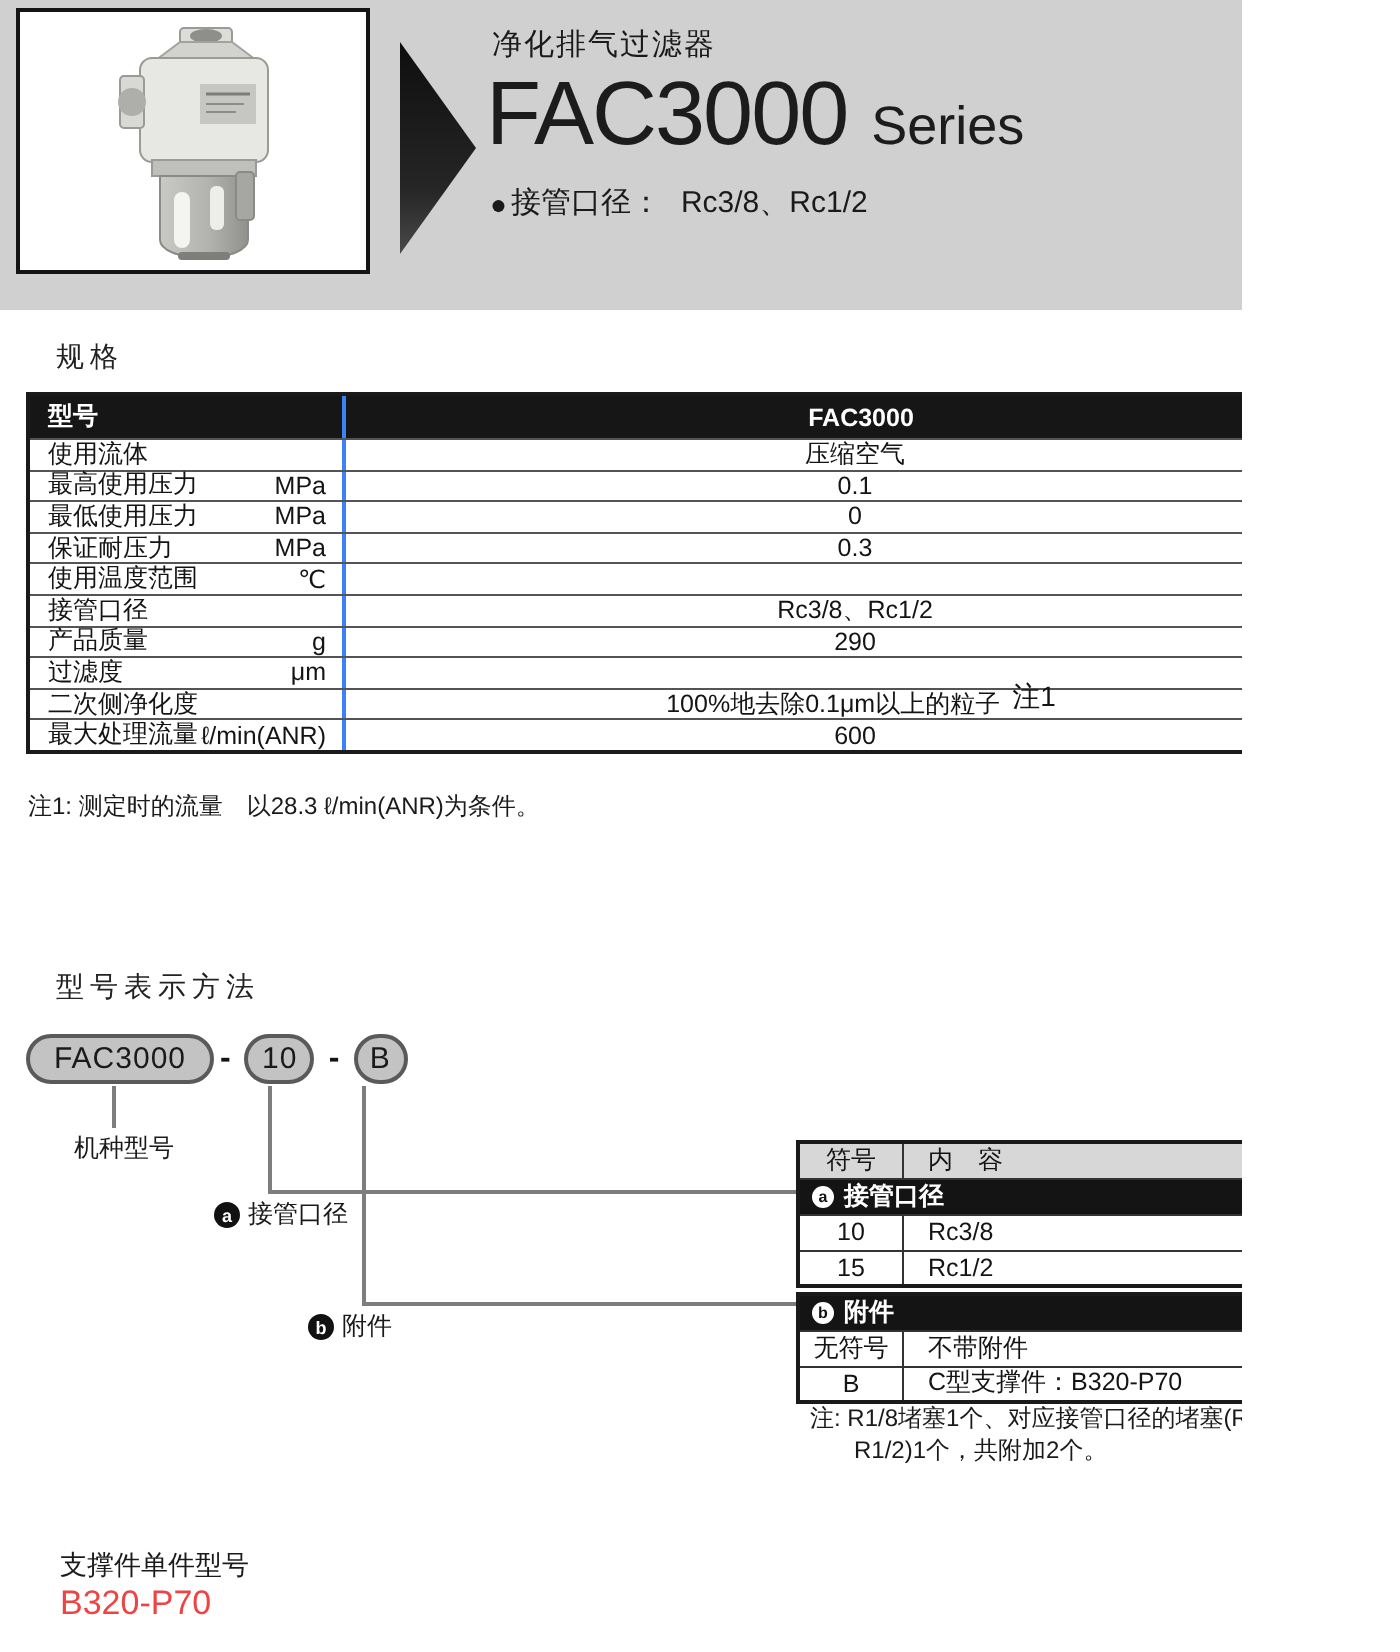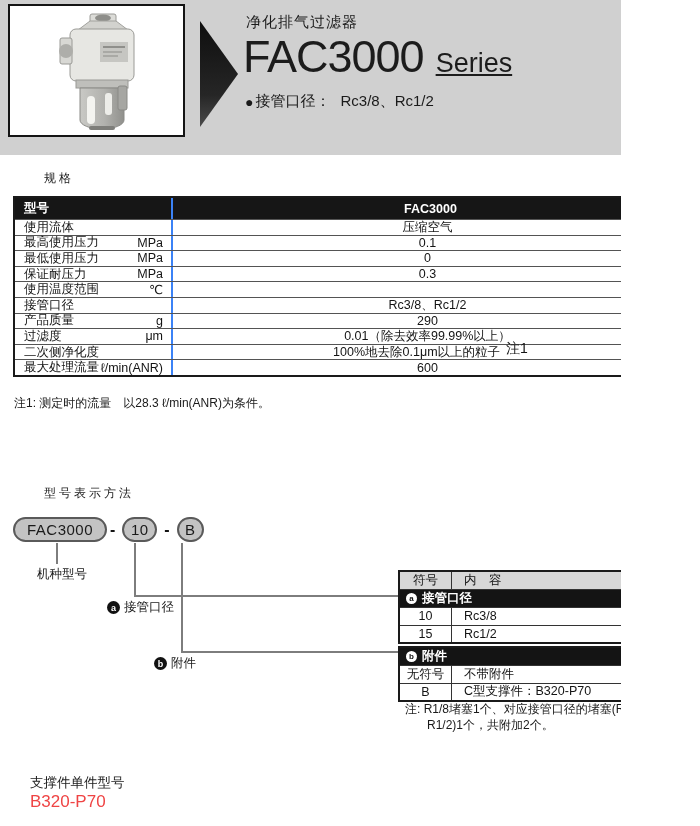--- a/index.html
+++ b/index.html
@@ -13,28 +13,28 @@
   .header { position:absolute; left:0; top:0; width:700px; height:155px; background:#d0d0d0; }
   .photo-frame {
     position:absolute; left:8px; top:4px; width:177px; height:133px;
     background:#ffffff; border:2px solid #141414;
   }
   .photo-frame svg { display:block; }
   .header-arrow { position:absolute; left:200px; top:21px; width:38px; height:106px; }
   .hd-subtitle { position:absolute; left:246px; top:13px; font-size:15px; color:#1a1a1a; letter-spacing:1px; }
   .hd-title-row { position:absolute; left:243px; top:33px; display:flex; align-items:baseline; }
   .hd-series { font-size:45px; line-height:1.05; letter-spacing:-1px; color:#1c1c1c; }
-  .hd-series-suffix { font-size:27px; margin-left:12px; color:#1c1c1c;text-decoration:underline; }
+  .hd-series-suffix { font-size:27px; margin-left:12px; color:#1c1c1c; }
   .hd-ports { position:absolute; left:245px; top:92px; font-size:15px; color:#1a1a1a; display:flex; align-items:center; }
   .hd-ports .bullet { font-size:14px; margin-right:2px; }
   .hd-ports .port-sizes { margin-left:10px; }
   
   .sec-heading {
-    position:absolute; left:28px; font-size:12px; font-weight:500;
-    font-family:Liberation Mono, monospace; color:#222; letter-spacing:3px;margin-left:16px;
+    position:absolute; left:28px; font-size:14px; font-weight:500;
+    font-family:Liberation Mono, monospace; color:#222; letter-spacing:3px;
   }
   #specs-heading { top:170px; }
   #model-heading { top:485px; }
   
   .spec-table {
     position:absolute; left:13px; top:196px; width:677px;
     border:2px solid #1a1a1a; font-size:12.5px;
   }
   .spec-row { display:flex; height:15.6px; border-top:1.5px solid #545454; align-items:stretch; }
   .spec-row.head { height:21px; border-top:none; background:#161616; color:#ffffff; font-weight:bold; }
@@ -232,24 +232,20 @@
       <div class="sp-c2">
           <span>290</span>
           <span class="sp-sup"></span>
         </div>
     </div>
     <div class="spec-row">
       <div class="sp-c1">
           <span>过滤度</span>
           <span>μm</span>
         </div>
-      <div class="sp-c2">
-          <span>0.01（除去效率99.99%以上）</span>
-          <span class="sp-sup"></span>
-        </div>
     </div>
     <div class="spec-row">
       <div class="sp-c1">
           <span>二次侧净化度</span>
           <span></span>
         </div>
       <div class="sp-c2">
           <span>100%地去除0.1μm以上的粒子</span>
           <span class="sp-sup">注1</span>
         </div>

